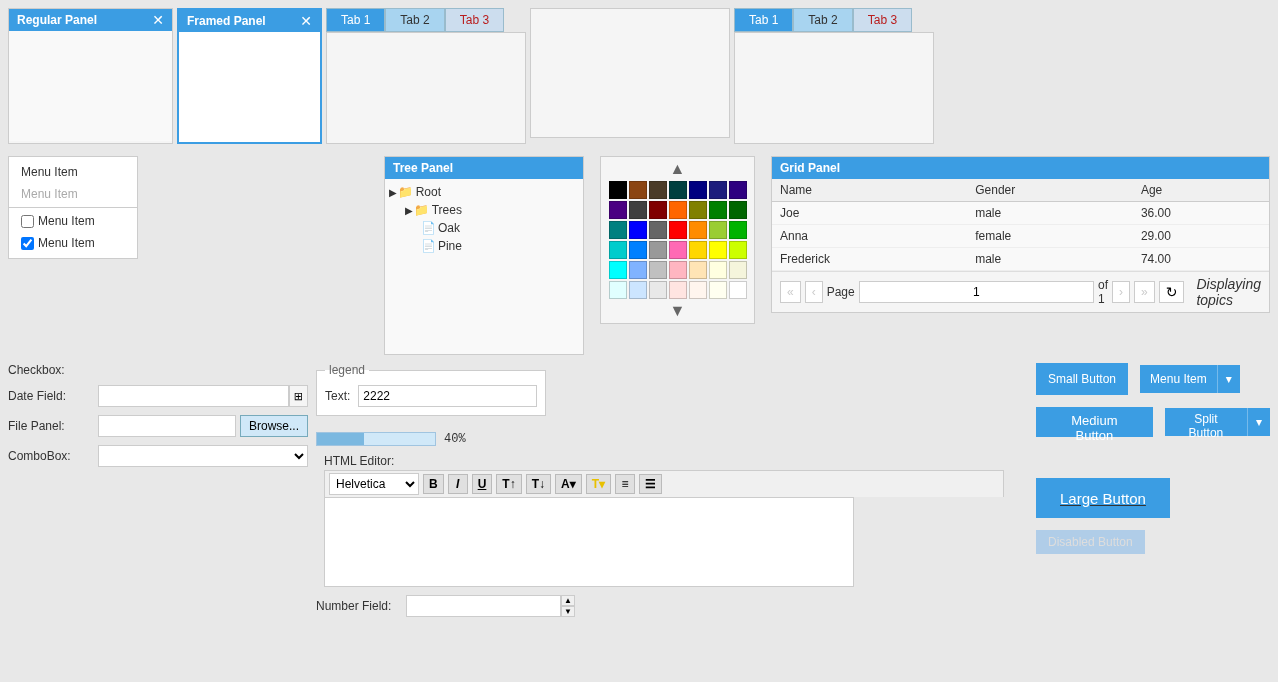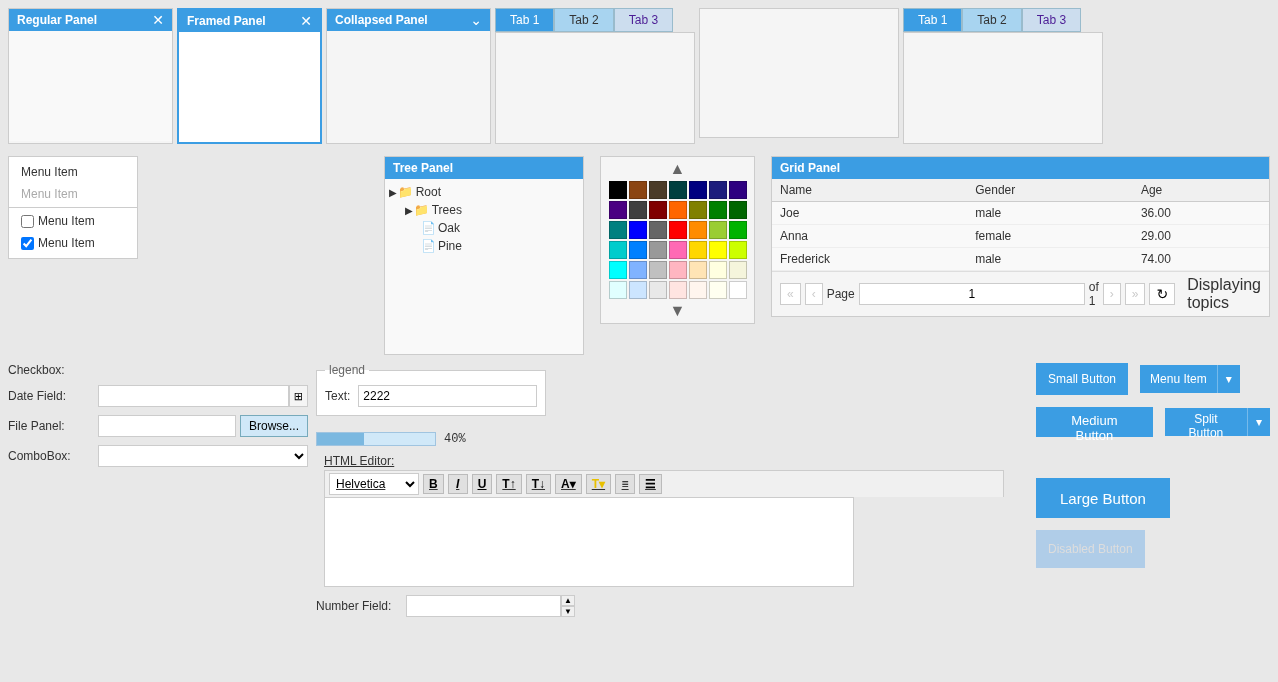--- a/index.html
+++ b/index.html
@@ -16,21 +16,21 @@
     .regular-panel { width: 165px; margin-right: 4px; }
     .framed-panel { width: 145px; margin-right: 4px; border: 2px solid #3b9de3; }
     .framed-panel .panel-body { background: white; }
     .collapsed-panel { width: 165px; margin-right: 4px; }
 
     
     .tabs-container { display: flex; flex-direction: column; margin-right: 4px; }
     .tabs-bar { display: flex; }
     .tab { padding: 4px 14px; background: #a8d4f0; color: #333; cursor: pointer; border: 1px solid #9bc; font-size: 12px; }
     .tab.active { background: #3b9de3; color: white; }
-    .tab.disabled { background: #cde; color: #4c1d95; }
+    .tab.disabled { background: #cde; color: #b91c1c; }
     .tab-content { flex: 1; background: #f5f5f5; border: 1px solid #ccc; width: 200px; }
     .tab-content2 { flex: 1; background: #f5f5f5; border: 1px solid #ccc; width: 200px; height: 110px; }
 
     
     .middle-row { display: flex; padding: 4px 8px; gap: 8px; }
 
     
     .menu-panel { background: white; border: 1px solid #ccc; width: 130px; padding: 4px 0; }
     .menu-item { padding: 4px 12px; cursor: pointer; font-size: 12px; }
     .menu-item.disabled { color: #aaa; cursor: default; }
@@ -77,40 +77,40 @@
 
     
     .progress-section { display: flex; align-items: center; gap: 8px; margin-top: 16px; font-family: Liberation Mono, monospace; }
     .progress-bar-outer { width: 120px; height: 14px; background: #d0e8f8; border: 1px solid #a0c4e0; }
     .progress-bar-inner { height: 100%; background: #7bb8e0; }
     .progress-label { font-size: 12px; }
     .buttons-row { display: flex; gap: 12px; align-items: center; }
     .btn-small { background: #3b9de3; color: white; border: none; padding: 4px 12px; cursor: pointer; font-size: 12px; height: 32px; }
     .btn-medium { background: #3b9de3; color: white; border: none; padding: 6px 16px; cursor: pointer; font-size: 13px; height: 30px; }
     .btn-large { background: #3b9de3; color: white; border: none; padding: 10px 24px; cursor: pointer; font-size: 15px; height: 40px; }
-    .btn-disabled { background: #b0cde8; color: #ddd; border: none; padding: 4px 12px; cursor: default; font-size: 12px; height: 38px; }
+    .btn-disabled { background: #b0cde8; color: #ddd; border: none; padding: 4px 12px; cursor: default; font-size: 12px; height: 24px; }
     .split-btn-main { background: #3b9de3; color: white; border: none; padding: 4px 12px; cursor: pointer; font-size: 12px; height: 28px; }
     .split-btn-arrow { background: #3b9de3; color: white; border: none; border-left: 1px solid rgba(255,255,255,0.3); padding: 4px 8px; cursor: pointer; font-size: 12px; height: 28px; }
     .menu-item-btn { background: #3b9de3; color: white; border: none; padding: 4px 10px; cursor: pointer; font-size: 12px; height: 28px; }
     .menu-item-arrow { background: #3b9de3; color: white; border: none; border-left: 1px solid rgba(255,255,255,0.3); padding: 4px 8px; cursor: pointer; font-size: 12px; height: 28px; }
 
     
-    .editor-section { margin: 8px; text-decoration: underline; }
+    .editor-section { margin: 8px; }
     .editor-toolbar { display: flex; align-items: center; gap: 4px; background: #f0f0f0; border: 1px solid #ccc; border-bottom: none; padding: 2px 4px; }
     .editor-toolbar select { height: 22px; border: 1px solid #ccc; font-size: 12px; background: white; padding: 0 2px; }
     .toolbar-btn { background: #e0e0e0; border: 1px solid #bbb; padding: 1px 5px; cursor: pointer; font-size: 12px; font-weight: bold; height: 20px; min-width: 20px; }
     .editor-body { background: white; border: 1px solid #ccc; height: 90px; }
 
     
     .pagination-row { display: flex; align-items: center; gap: 4px; padding: 4px 8px; background: #f5f5f5; border-top: 1px solid #ddd; }
     .page-btn { background: white; border: 1px solid #ccc; padding: 2px 6px; cursor: pointer; font-size: 12px; height: 22px; }
     .page-btn.disabled { color: #ccc; cursor: default; }
     .page-input { width: 32px; height: 22px; border: 1px solid #ccc; text-align: center; font-size: 12px; }
     .refresh-btn { background: white; border: 1px solid #ccc; padding: 2px 6px; cursor: pointer; font-size: 14px; height: 22px; }
-    .pagination-info { font-size: 16px; margin-left: 8px; }
+    .pagination-info { font-size: 14px; margin-left: 8px; font-style: italic; }
 
     .number-field { display: flex; align-items: center; }
     .number-field input { width: 160px; border: 1px solid #ccc; height: 22px; padding: 2px 4px; font-size: 12px; }
     .number-spinners { display: flex; flex-direction: column; }
     .spinner-btn { background: #f0f0f0; border: 1px solid #ccc; width: 14px; height: 11px; cursor: pointer; font-size: 8px; line-height: 1; text-align: center; }
 
     .bottom-section { display: flex; gap: 8px; padding: 0 8px; }
     .left-bottom { width: 300px; }
     .middle-bottom { flex: 1; }
     .right-bottom { width: 250px; }
@@ -129,26 +129,20 @@
   </div>
 
   <div class="panel framed-panel">
     <div class="panel-header">
       <span>Framed Panel</span>
       <button class="close-btn">✕</button>
     </div>
     <div class="panel-body"></div>
   </div>
 
-  <div class="panel collapsed-panel">
-    <div class="panel-header">
-      <span>Collapsed Panel</span>
-      <button class="close-btn">⌄</button>
-    </div>
-  </div>
 
   <div class="tabs-container" style="margin-right:4px;">
     <div class="tabs-bar">
       <div class="tab active">Tab 1</div>
       <div class="tab">Tab 2</div>
       <div class="tab disabled">Tab 3</div>
     </div>
     <div class="tab-content" style="height:110px;"></div>
   </div>
 
@@ -403,21 +397,21 @@
     <div class="buttons-row" style="margin-bottom:12px;">
       <button class="btn-medium">Medium Button</button>
       <div style="display:flex;">
         <button class="split-btn-main">Split Button</button>
         <button class="split-btn-arrow">▾</button>
       </div>
     </div>
 
     <div style="margin-left:280px; margin-bottom:8px; font-size:18px; color:#333;">·</div>
 
-    <div class="buttons-row" style="margin-bottom:12px;">
+    <div class="buttons-row" style="margin-bottom:12px;text-decoration:underline;">
       <button class="btn-large">Large Button</button>
     </div>
 
     <div class="buttons-row">
       <button class="btn-disabled">Disabled Button</button>
     </div>
   </div>
 </div>
 
 </body></html>

